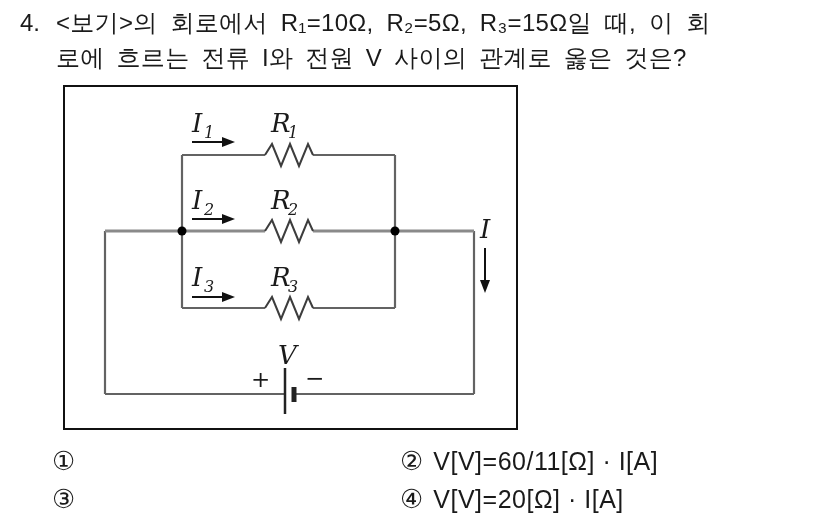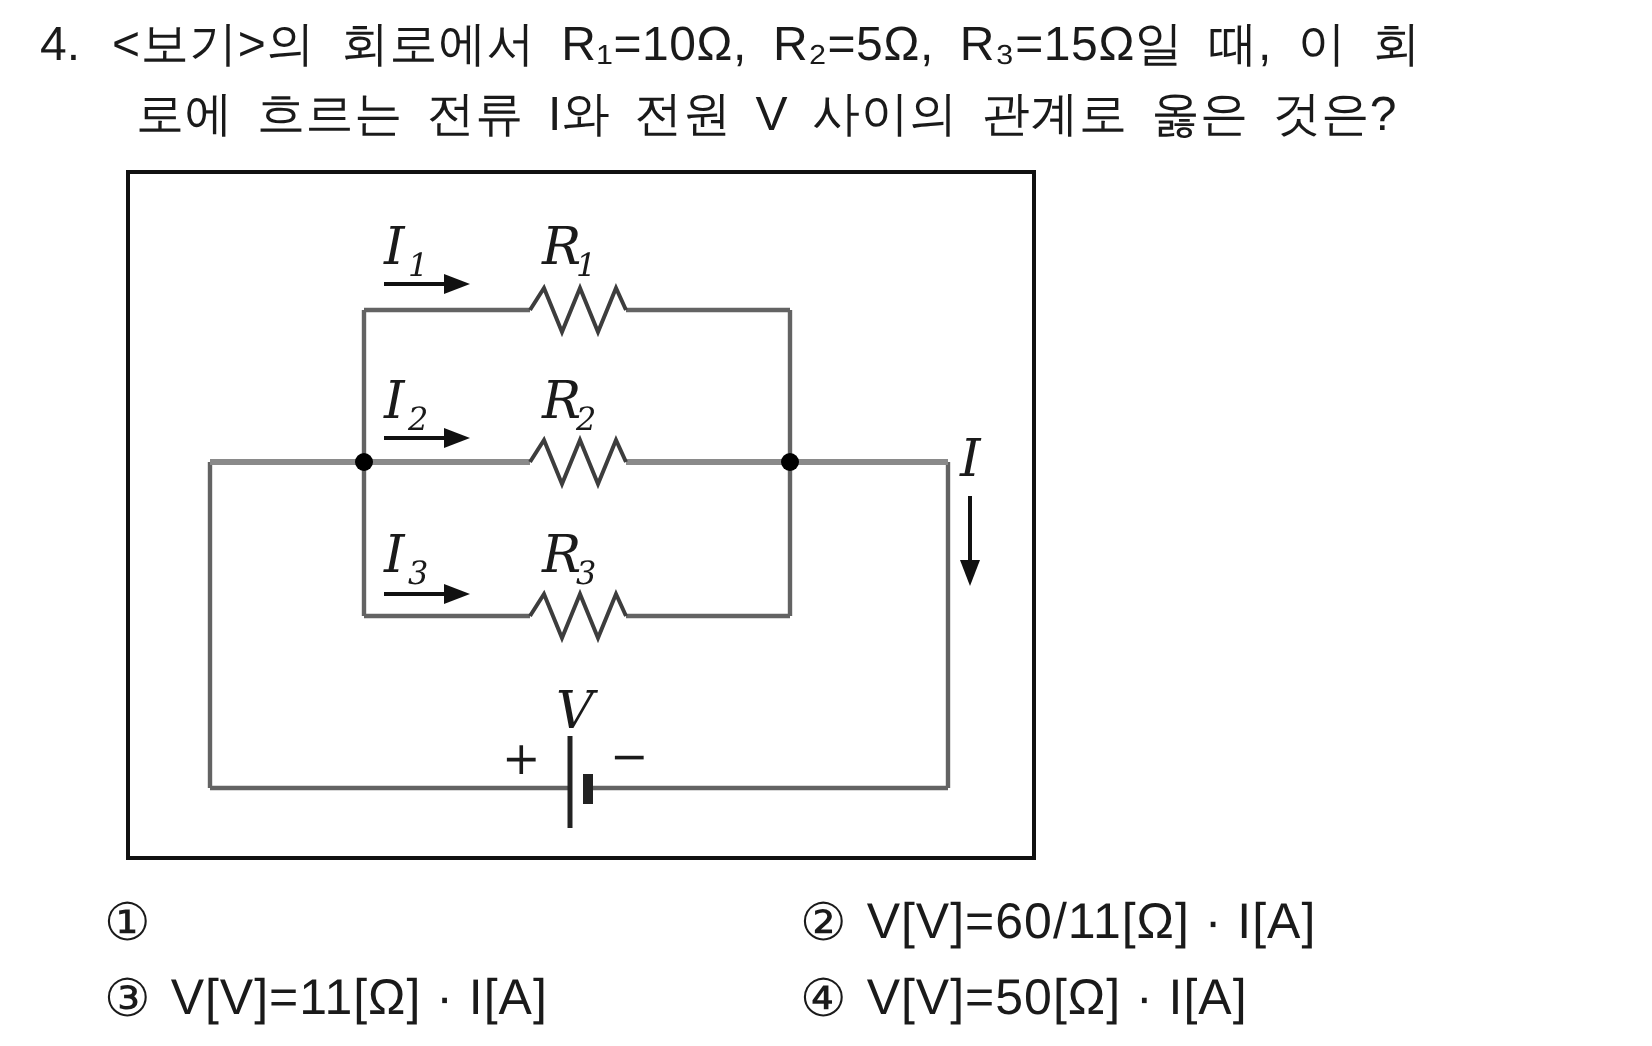--- a/index.html
+++ b/index.html
@@ -4,21 +4,21 @@
 <style>
   html,body{margin:0;padding:0;background:#ffffff;}
   .page{
     position:relative;width:826px;height:523px;background:#ffffff;
     font-family:"Liberation Sans","DejaVu Sans",sans-serif;color:#1a1a1a;overflow:hidden;
   }
   
   .question{position:absolute;left:20px;top:5px;display:flex;align-items:flex-start;
     font-size:24px;line-height:35px;}
   .qnum{flex:none;width:36px;}
-  .qbody{white-space:nowrap;text-align:center;}
+  .qbody{white-space:nowrap;}
   .qline1{word-spacing:6px;letter-spacing:0.3px;}
   .qline2{word-spacing:5px;letter-spacing:0.3px;}
   
   .circuit-box{position:absolute;left:63px;top:85px;width:451px;height:341px;
     border:2.5px solid #111;background:#fff;box-sizing:content-box;}
   .circuit-box svg{display:block;}
   .circuit-box text{font-family:"DejaVu Serif","Liberation Serif",serif;fill:#1a1a1a;}
   .lbl{font-size:26px;font-style:italic;}
   .sub{font-size:16px;font-style:italic;}
   .sign{font-size:23px;font-style:normal;}
@@ -138,21 +138,20 @@
   <div class="choices">
     <div class="choice">
       <span class="badge">①</span>
     </div>
     <div class="choice">
       <span class="badge">②</span>
       <span>V[V]=60/11[Ω] · I[A]</span>
     </div>
     <div class="choice">
       <span class="badge">③</span>
-      <span>V[V]=11[Ω] · I[A]</span>
     </div>
     <div class="choice">
       <span class="badge">④</span>
-      <span>V[V]=50[Ω] · I[A]</span>
+      <span>V[V]=20[Ω] · I[A]</span>
     </div>
   </div>
 
 </div>
 
 </body></html>

